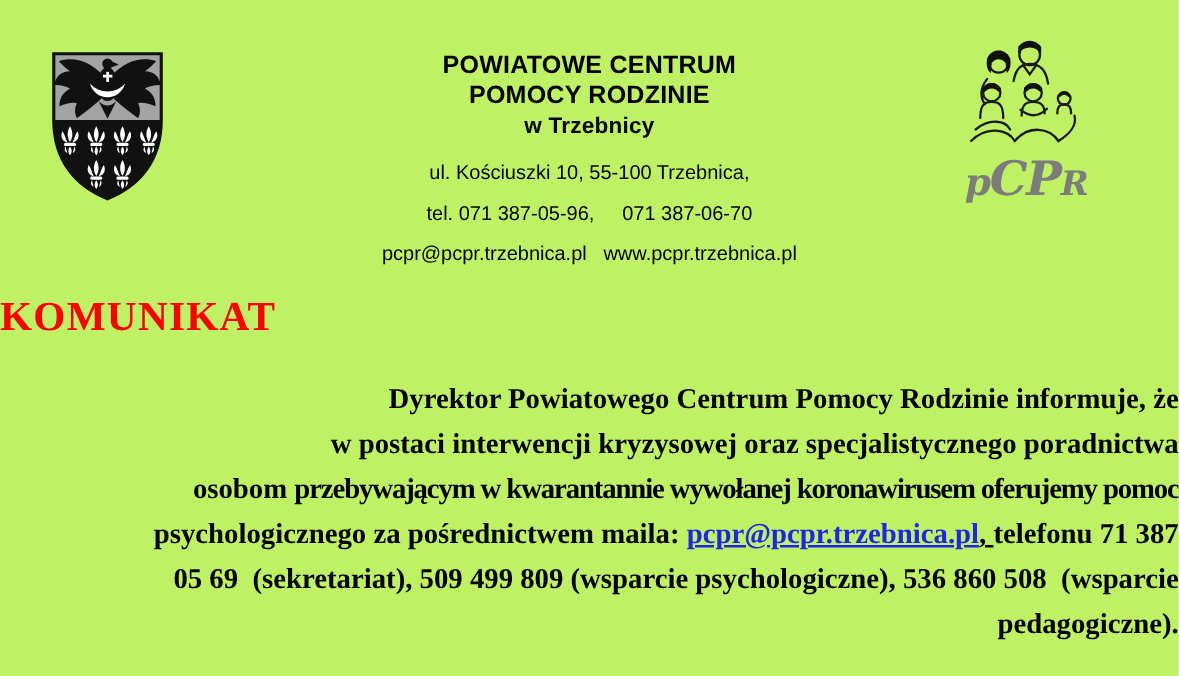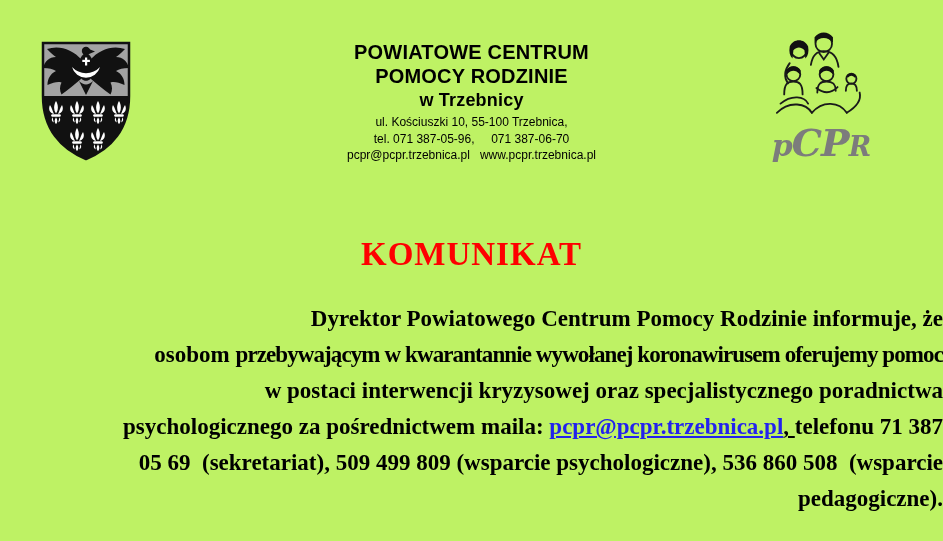--- a/index.html
+++ b/index.html
@@ -10,35 +10,35 @@
     font-family:"Liberation Sans", sans-serif; color:#000;
   }
   
   .crest { position:absolute; left:36px; top:38px; width:100px; height:127px; }
   .hdr-center {
     position:absolute; left:50%; top:40px; transform:translateX(-50%);
     text-align:center; width:420px;
   }
   .org-line { font-weight:bold; font-size:20px; line-height:24px; letter-spacing:0.2px; }
   .org-line3 { font-size:18px; line-height:25px; }
-  .addr { font-size:12px; line-height:13.5px; margin-top:3px; white-space:pre; }
+  .addr { font-size:16px; line-height:13.5px; margin-top:19px; white-space:pre; }
   .logo-block { position:absolute; right:60px; top:30px; width:124px; text-align:center; }
   .logo-pic { width:114px; height:92px; display:block; margin:0 auto; }
   .logo-word {
     display:flex; align-items:baseline; justify-content:center;
     font-family:"DejaVu Serif", serif; font-style:italic; font-weight:bold;
     color:#7c7c7c; margin-top:-2px; letter-spacing:-1px;
   }
   .lw-p  { font-size:30px; }
   .lw-c  { font-size:38px; }
   .lw-p2 { font-size:38px; }
   .lw-r  { font-size:27px; }
   
   .title {
-    position:absolute; left:0; right:0; top:236px; text-align:center;
+    position:absolute; left:0; right:0; top:236px; 
     font-family:"Liberation Serif", serif; font-weight:bold;
     font-size:33px; color:#fe0000; letter-spacing:1px;
   }
   .bodytext {
     position:absolute; left:0; right:0; top:301px;
     font-family:"Liberation Serif", serif; font-weight:bold;
     font-size:23px; line-height:36px; color:#000;
   }
   .bline { text-align:right; white-space:pre; }
   .cond { letter-spacing:-0.9px; }
@@ -140,20 +140,20 @@
       <span class="lw-c">C</span>
       <span class="lw-p2">P</span>
       <span class="lw-r">R</span>
     </div>
   </div>
 
   <div class="title">KOMUNIKAT</div>
 
   <div class="bodytext">
     <div class="bline">Dyrektor Powiatowego Centrum Pomocy Rodzinie informuje, że</div>
+    <div class="bline">w postaci interwencji kryzysowej oraz specjalistycznego poradnictwa</div>
     <div class="bline"><span>osobom </span><span class="cond">przebywającym w kwarantannie wywołanej koronawirusem oferujemy pomoc</span></div>
-    <div class="bline">w postaci interwencji kryzysowej oraz specjalistycznego poradnictwa</div>
     <div class="bline"><span>psychologicznego za pośrednictwem maila: </span><a class="maillink">pcpr@pcpr.trzebnica.pl</a><span class="ulink">, </span><span>telefonu 71 387</span></div>
     <div class="bline">05 69  (sekretariat), 509 499 809 (wsparcie psychologiczne), 536 860 508  (wsparcie</div>
     <div class="bline">pedagogiczne).</div>
   </div>
 
 </div>
 
 </body></html>

